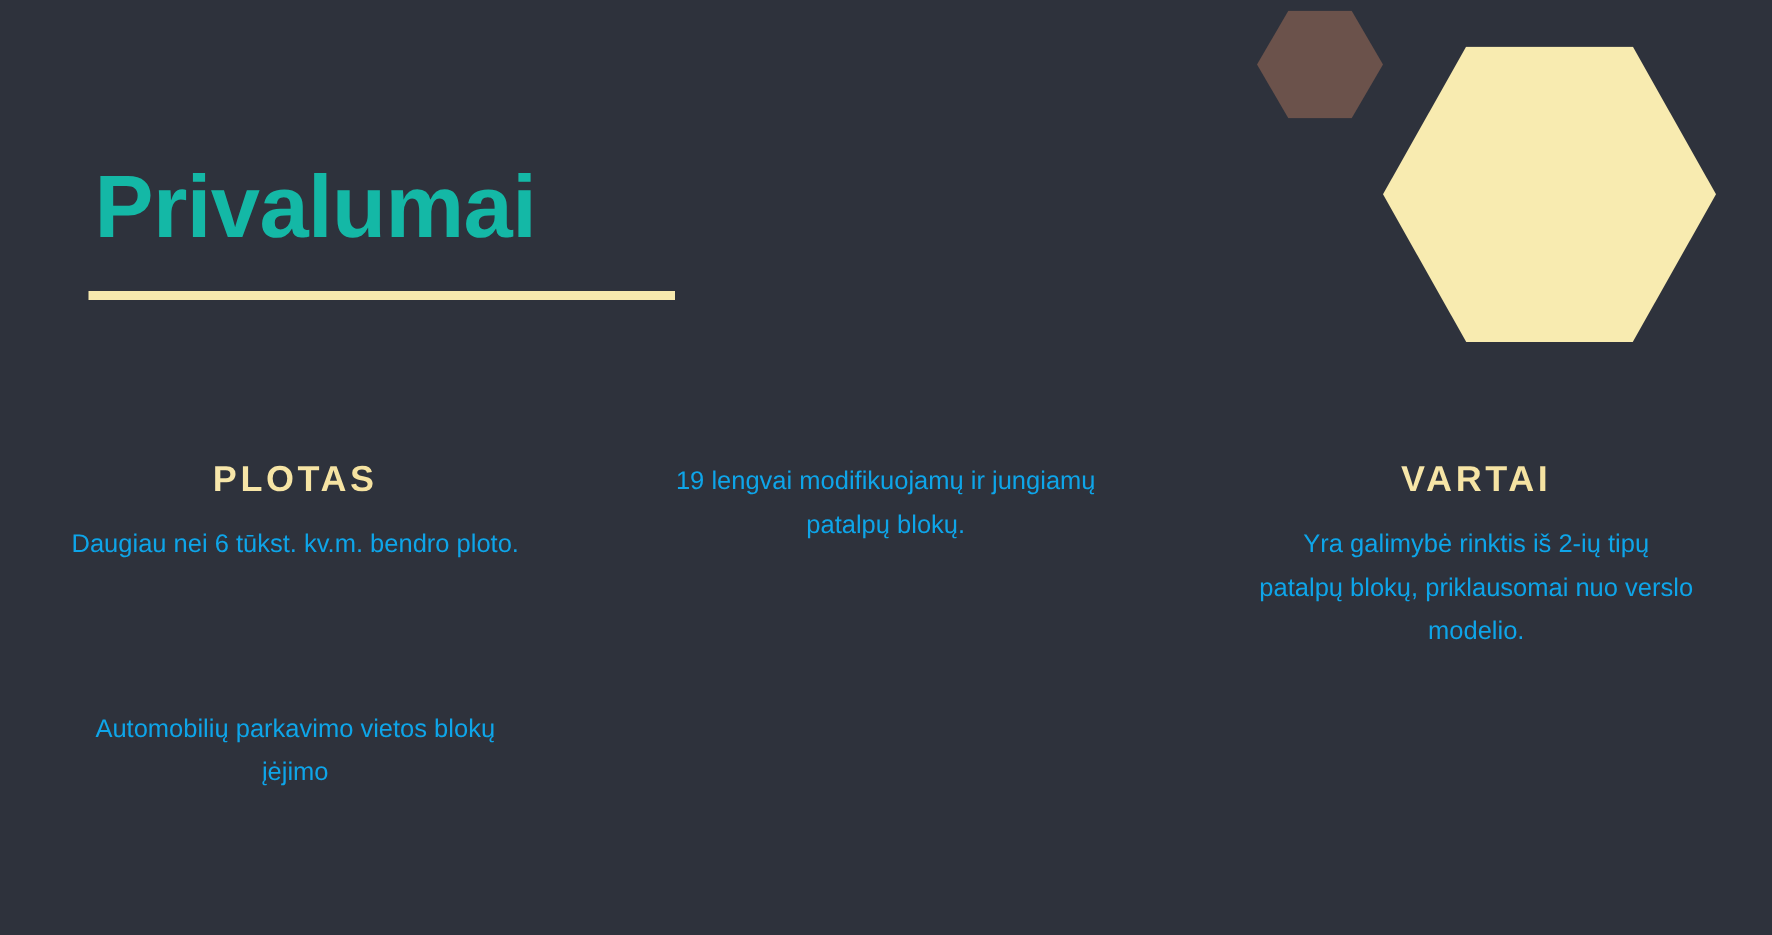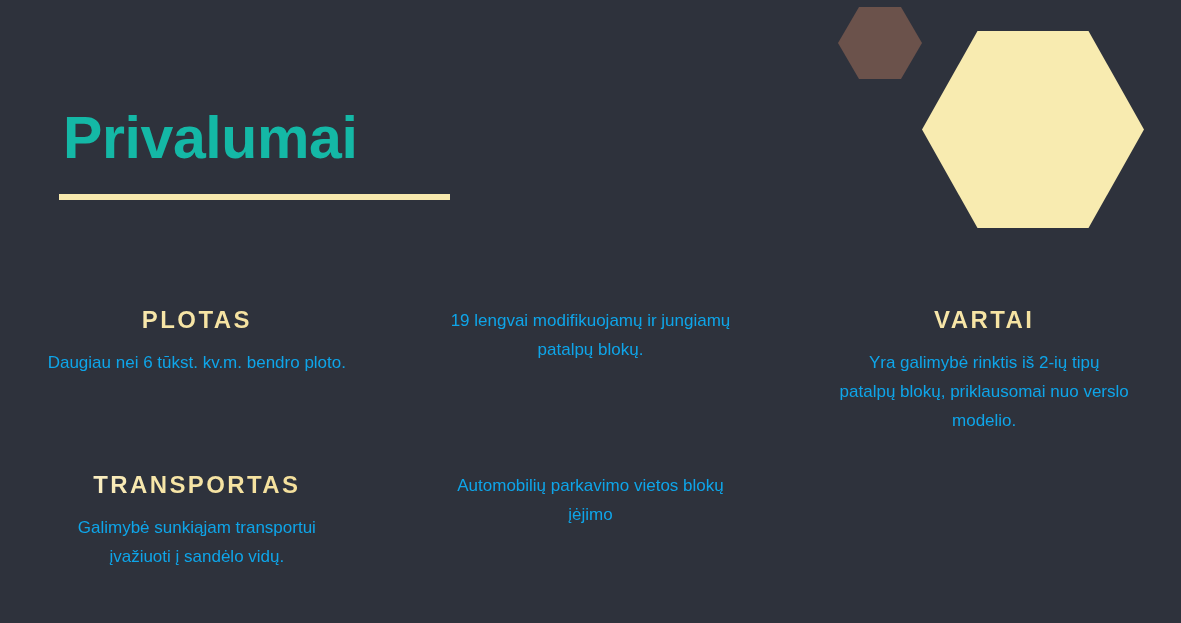--- a/index.html
+++ b/index.html
@@ -127,24 +127,20 @@
 
     <div class="cell">
       <p class="cell-body">19 lengvai modifikuojamų ir jungiamų patalpų blokų.</p>
     </div>
 
     <div class="cell">
       <h2 class="cell-heading">VARTAI</h2>
       <p class="cell-body cell-body-wide">Yra galimybė rinktis iš 2-ių tipų patalpų blokų, priklausomai nuo verslo modelio.</p>
     </div>
 
-    <div class="cell">
-      <h2 class="cell-heading">TRANSPORTAS</h2>
-      <p class="cell-body">Galimybė sunkiąjam transportui įvažiuoti į sandėlo vidų.</p>
-    </div>
 
     <div class="cell">
       <p class="cell-body">Automobilių parkavimo vietos blokų įėjimo</p>
     </div>
 
 
   </div>
 </div>
 
 </body></html>

